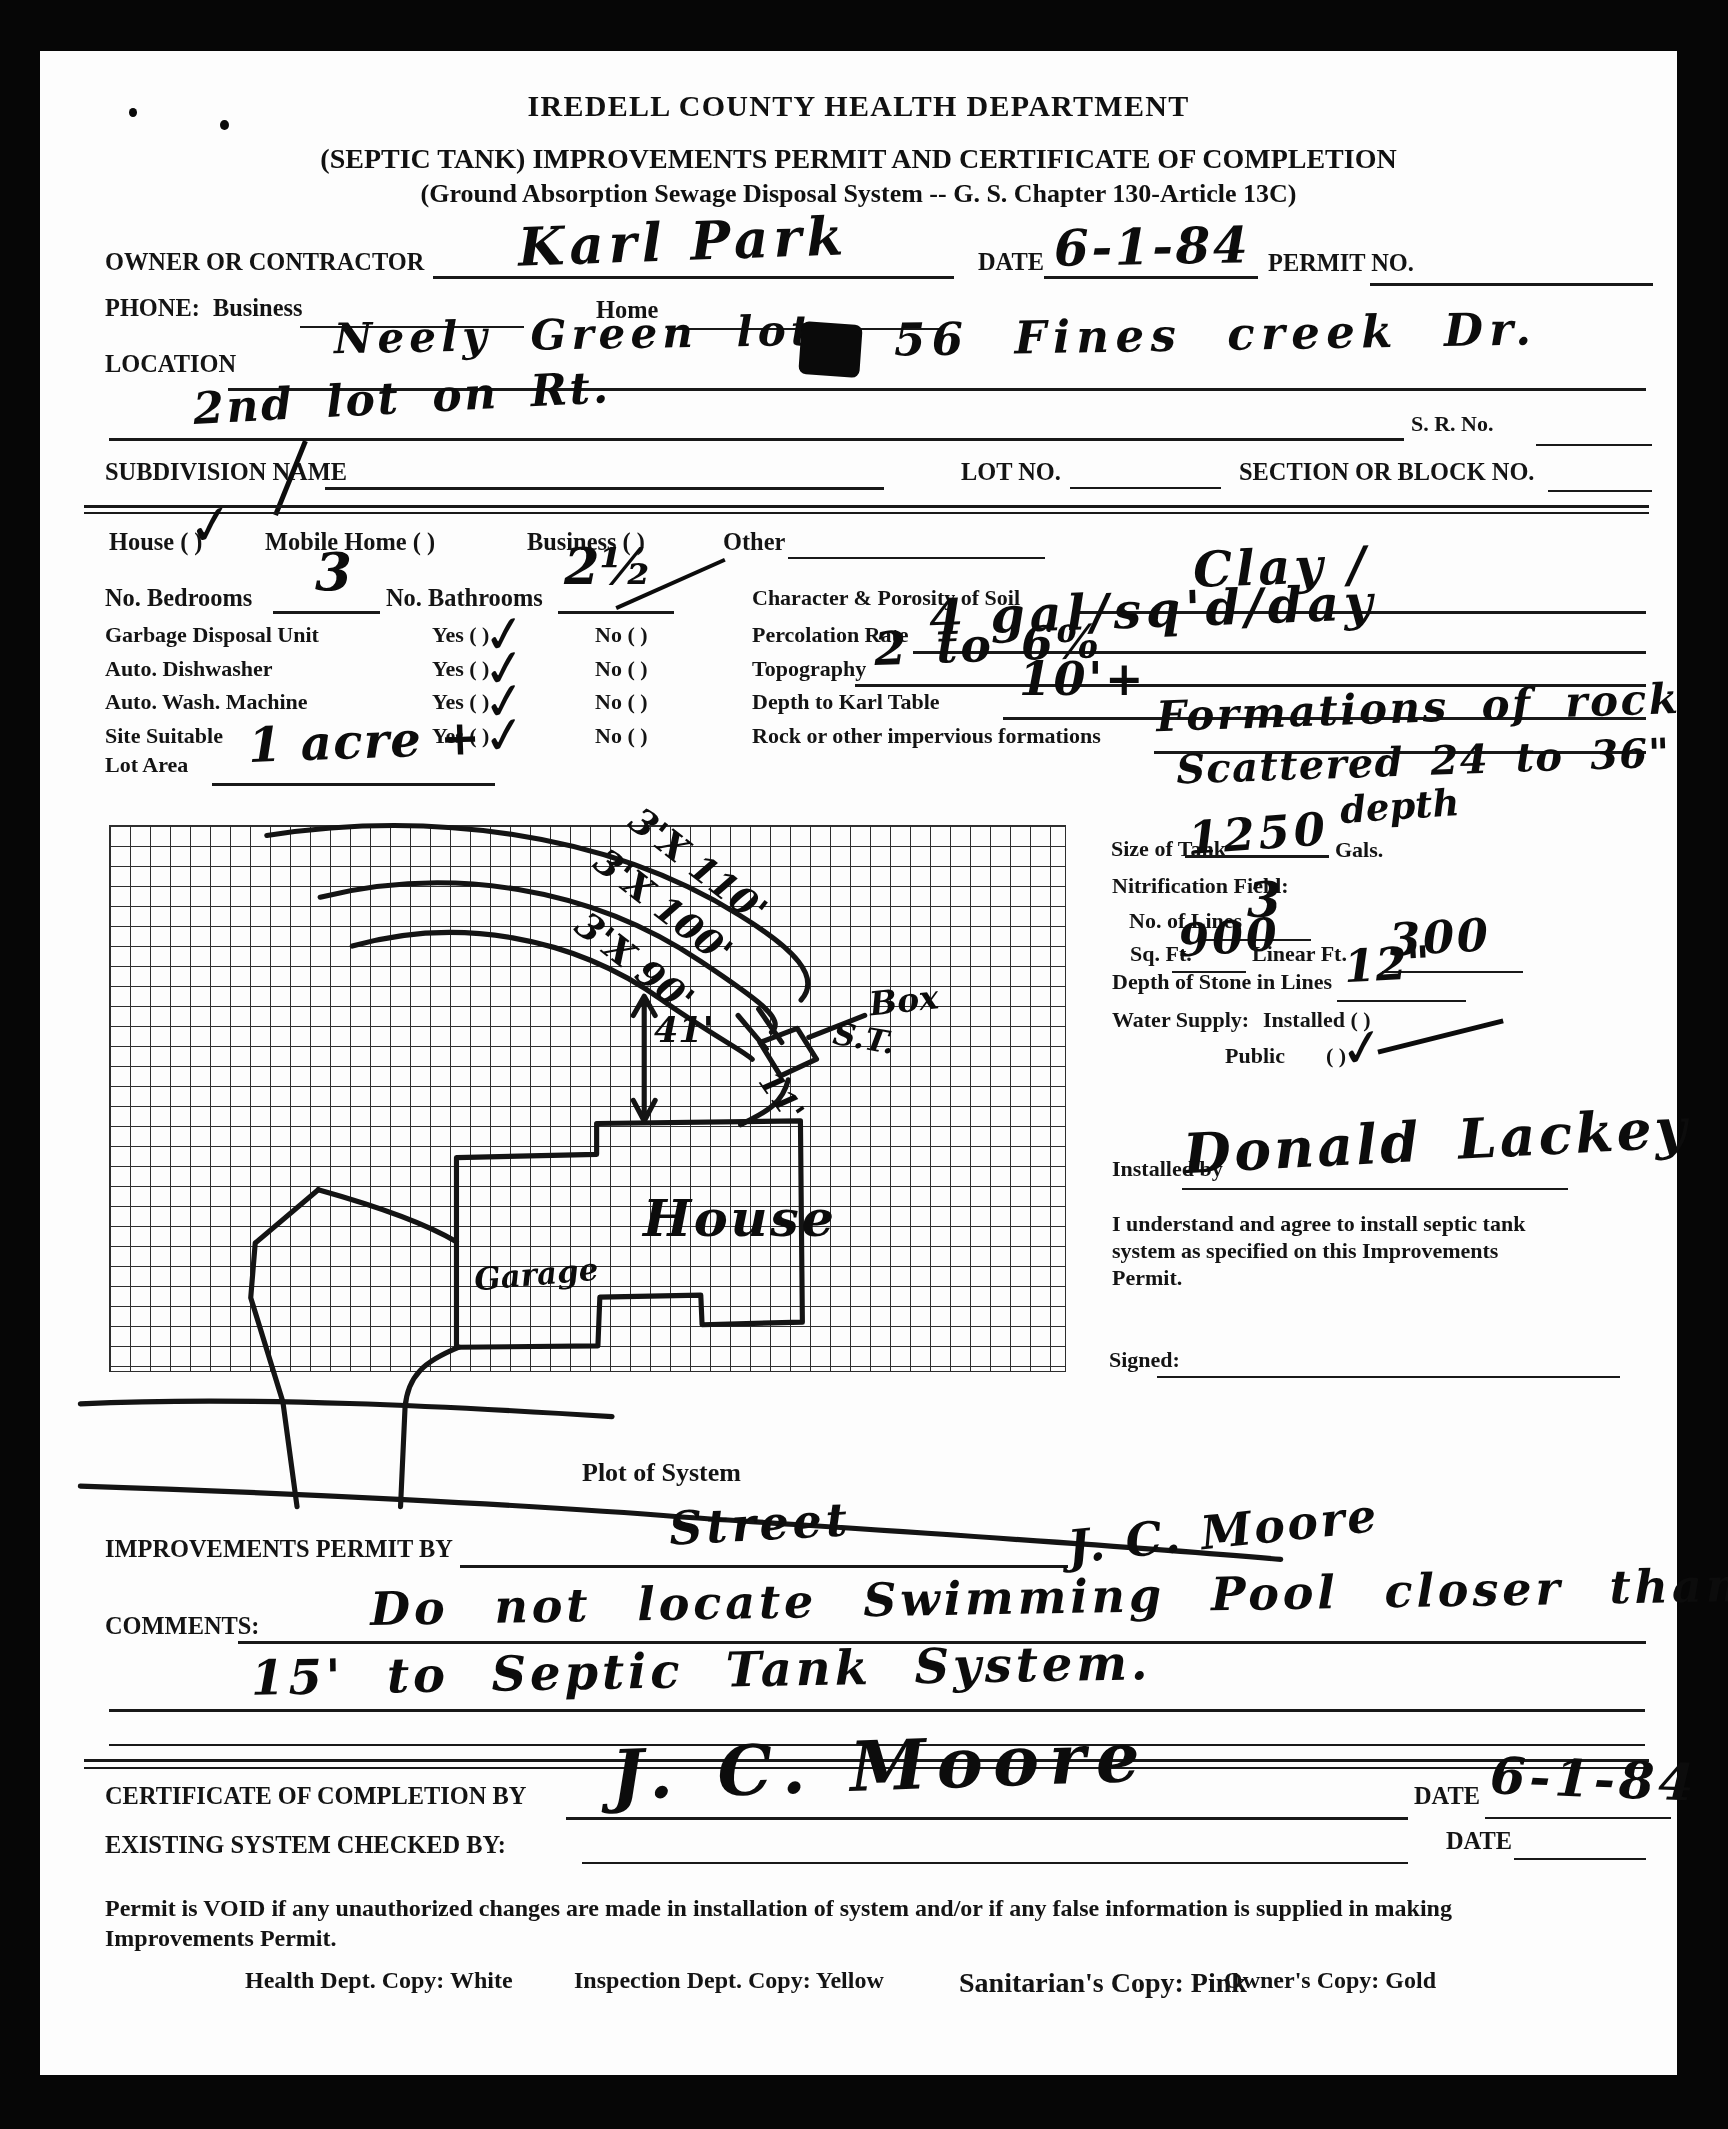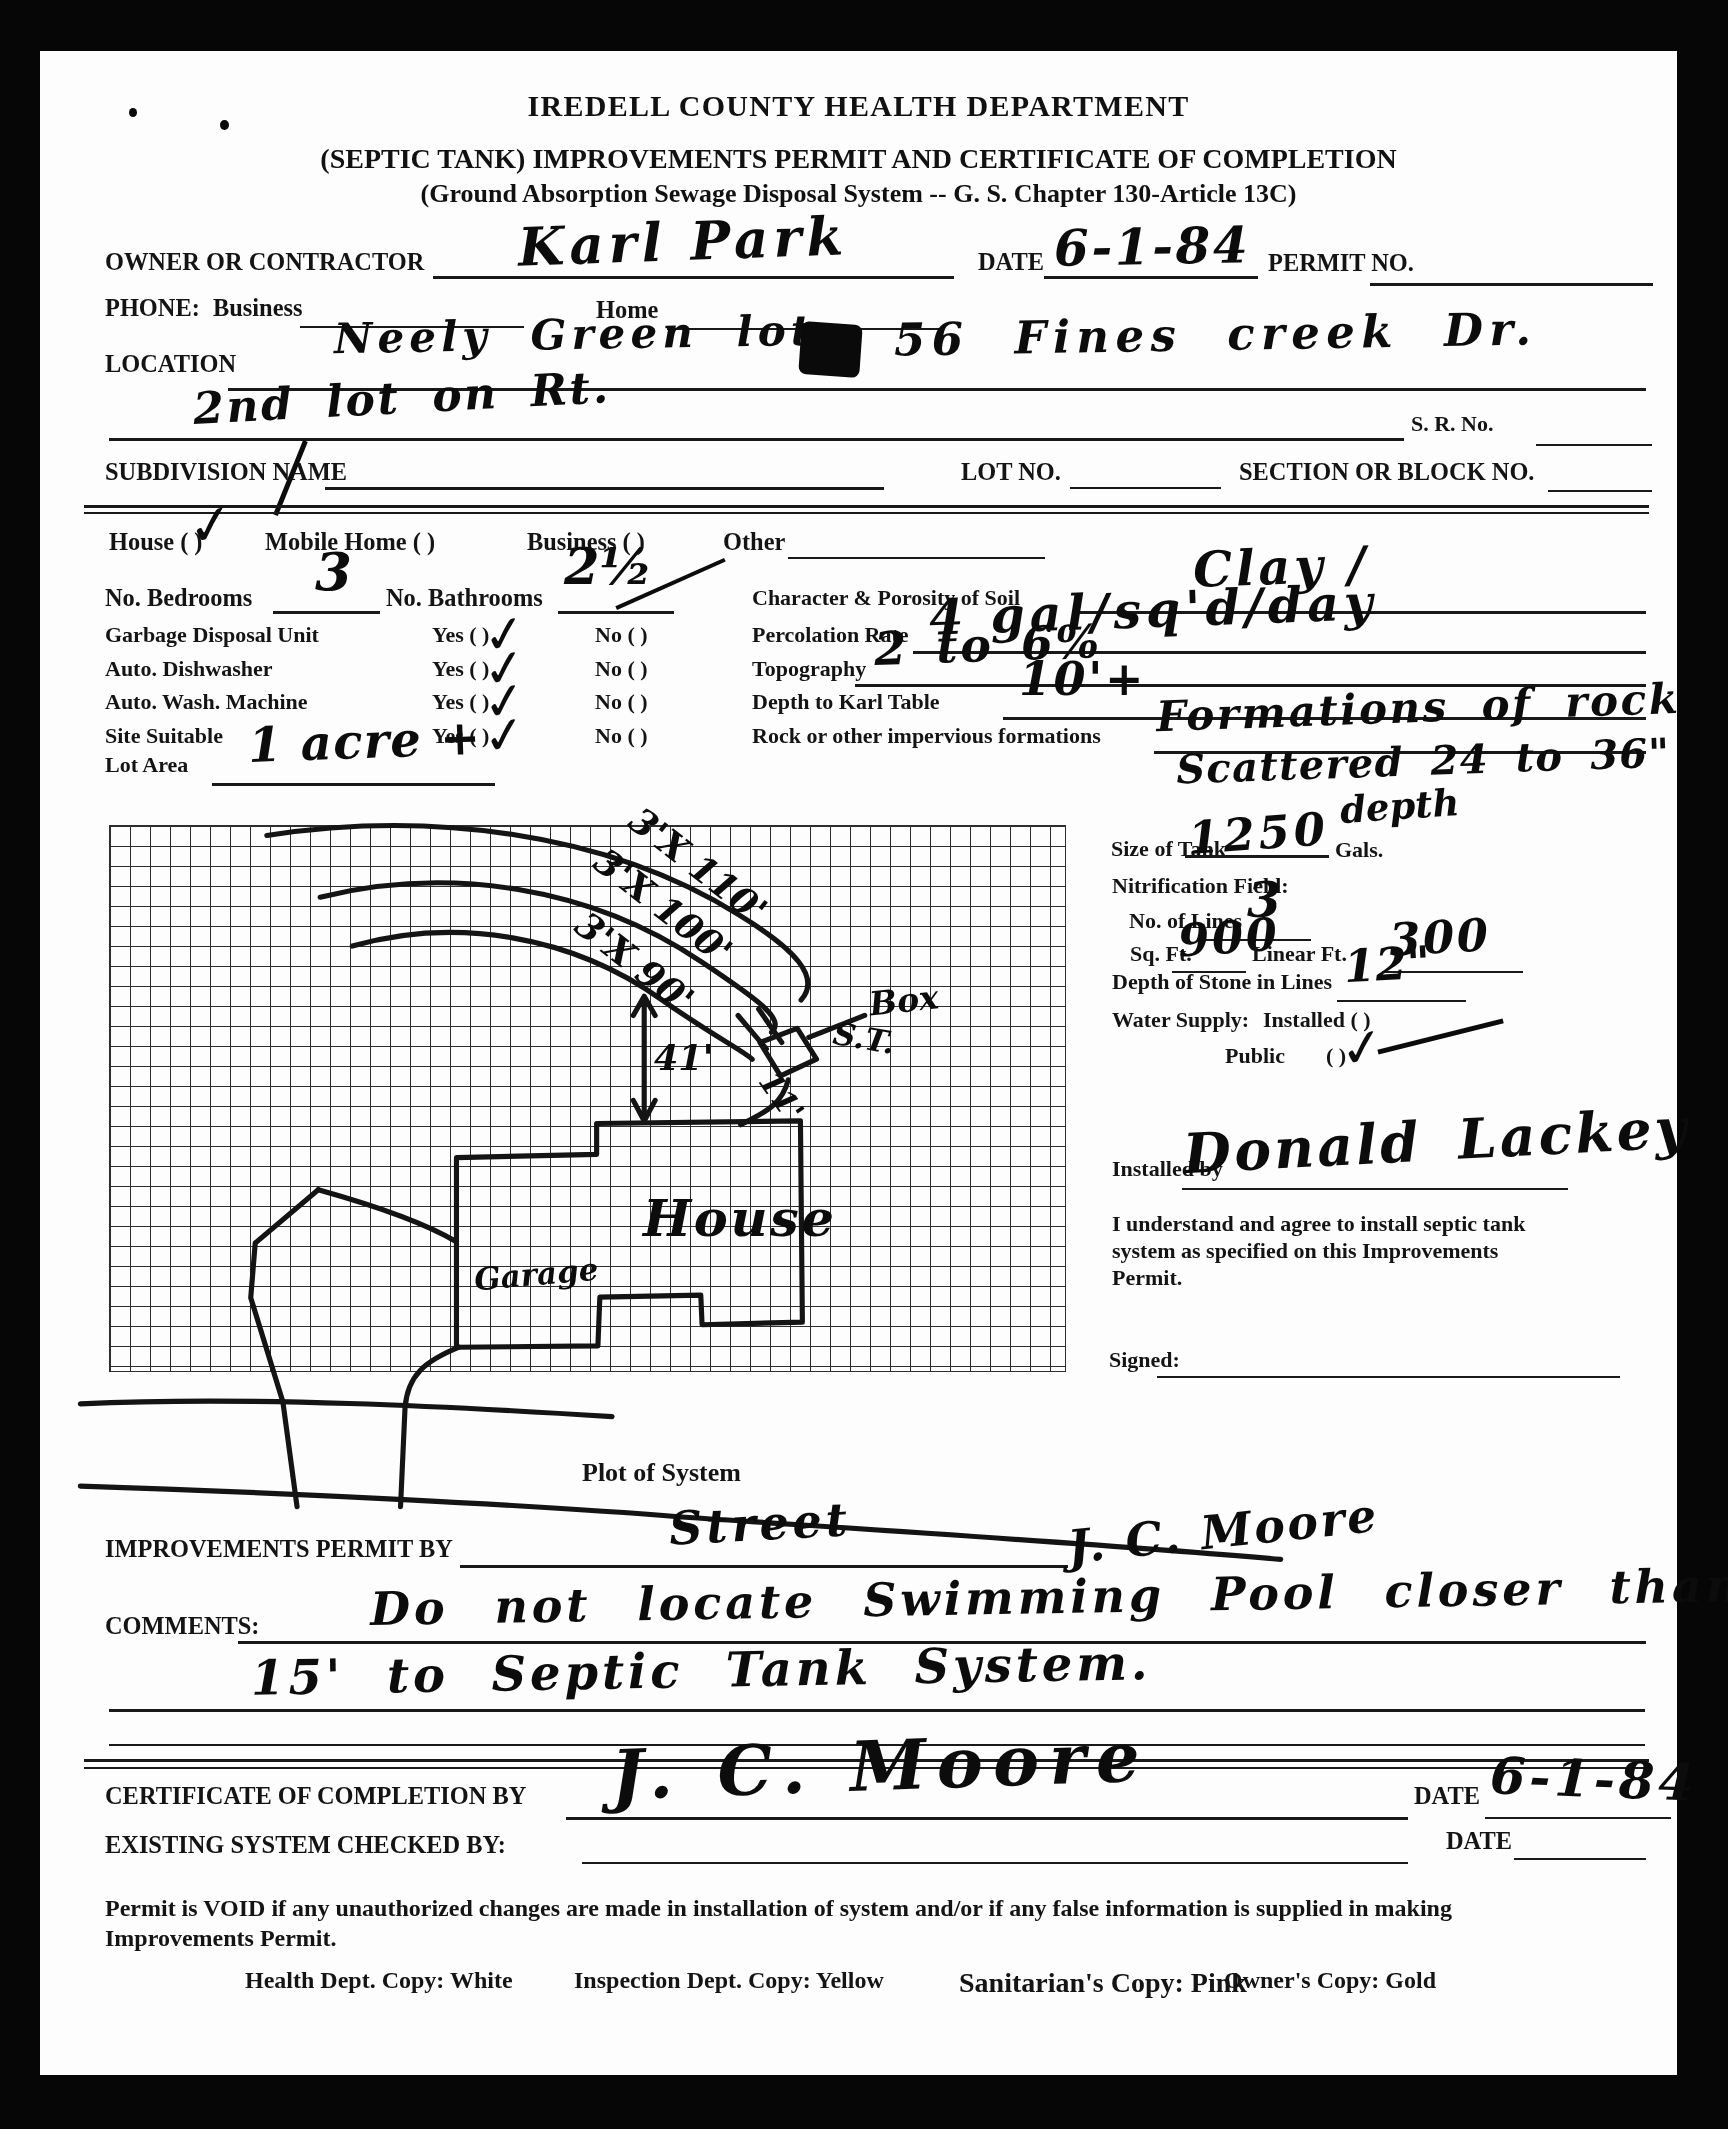--- a/index.html
+++ b/index.html
@@ -153,21 +153,21 @@
     <path d="M 574,812 C 520,834 494,856 490,906 L 483,1060"></path>
     <path d="M -15,900 C 250,888 560,904 812,920"></path>
     <path d="M -15,1028 C 300,1038 700,1058 920,1076 C 1280,1100 1600,1120 1852,1142"></path>
   </svg>
 
   <div class="hw" style="left:617px;top:847px;font-size:36px;transform:rotate(38deg);">3'X 110'</div>
   <div class="hw" style="left:582px;top:888px;font-size:36px;transform:rotate(38deg);">3'X 100'</div>
   <div class="hw" style="left:566px;top:944px;font-size:36px;transform:rotate(38deg);">3'X 90'</div>
   <div class="hw" style="left:869px;top:984px;font-size:33px;transform:rotate(-6deg);">Box</div>
   <div class="hw" style="left:833px;top:1023px;font-size:31px;transform:rotate(10deg);">S.T.</div>
-  <div class="hw" style="left:654px;top:1040px;font-size:35px;">41'</div>
+  <div class="hw" style="left:654px;top:1012px;font-size:35px;">41'</div>
   <div class="hw" style="left:755px;top:1081px;font-size:31px;transform:rotate(55deg);">11'</div>
   <div class="hw" style="left:643px;top:1193px;font-size:51px;letter-spacing:2.6px;">House</div>
   <div class="hw" style="left:474px;top:1259px;font-size:31px;transform:rotate(-5deg);">Garage</div>
   <div class="lbl" style="left:582px;top:1458px;font-size:26px;">Plot of System</div>
   <div class="hw" style="left:669px;top:1501px;font-size:46px;letter-spacing:3.9px;transform:rotate(-3deg);">Street</div>
 
   <div class="lbl sm" style="left:1111px;top:836px;">Size of Tank</div>
   <div class="hw" style="left:1188px;top:811px;font-size:45px;letter-spacing:3.9px;transform:rotate(-4deg);">1250</div>
   <div class="rule" style="left:1185px;top:855px;width:144px;"></div>
   <div class="lbl sm" style="left:1335px;top:837px;">Gals.</div>

